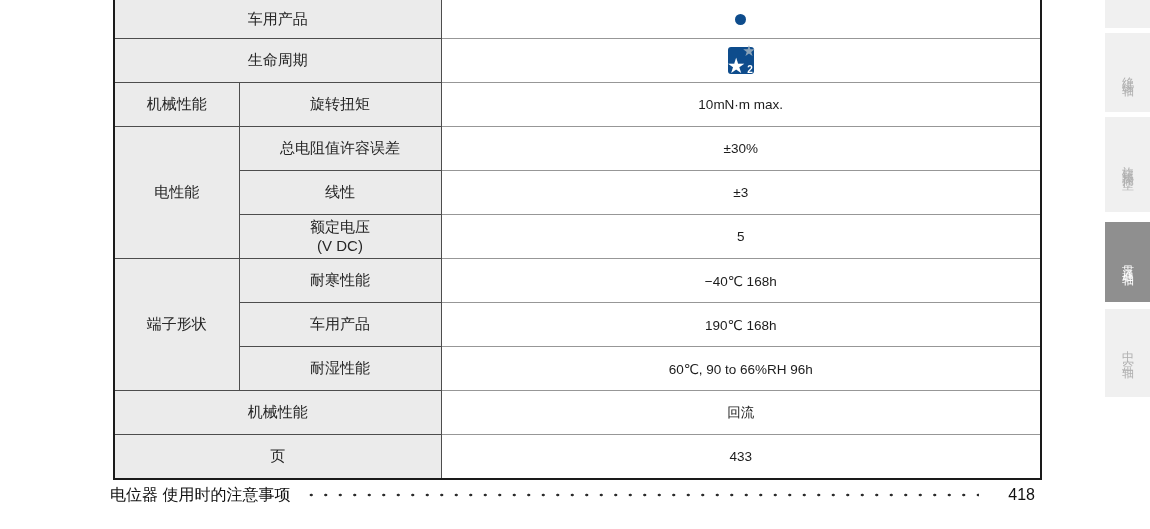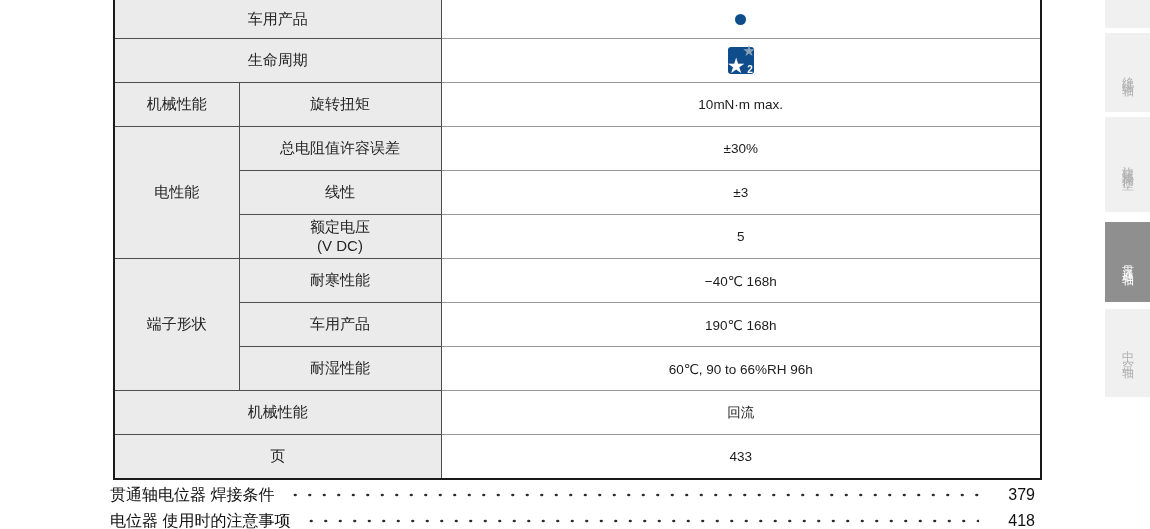--- a/index.html
+++ b/index.html
@@ -124,25 +124,20 @@
       <tr class="rn">
         <td class="lbl" colspan="2">页</td>
         <td class="val">433</td>
       </tr>
     </tbody>
       </table>
   </div>
 
   <div class="index-links">
     <div class="index-link">
-      <span class="index-label">贯通轴电位器 焊接条件</span>
-      <span class="dot-leader"></span>
-      <span class="index-page">379</span>
-    </div>
-    <div class="index-link">
       <span class="index-label">电位器 使用时的注意事项</span>
       <span class="dot-leader"></span>
       <span class="index-page">418</span>
     </div>
   </div>
 
   <div class="side-tab tab0">
       <span></span>
     </div>
   <div class="side-tab tab1">

